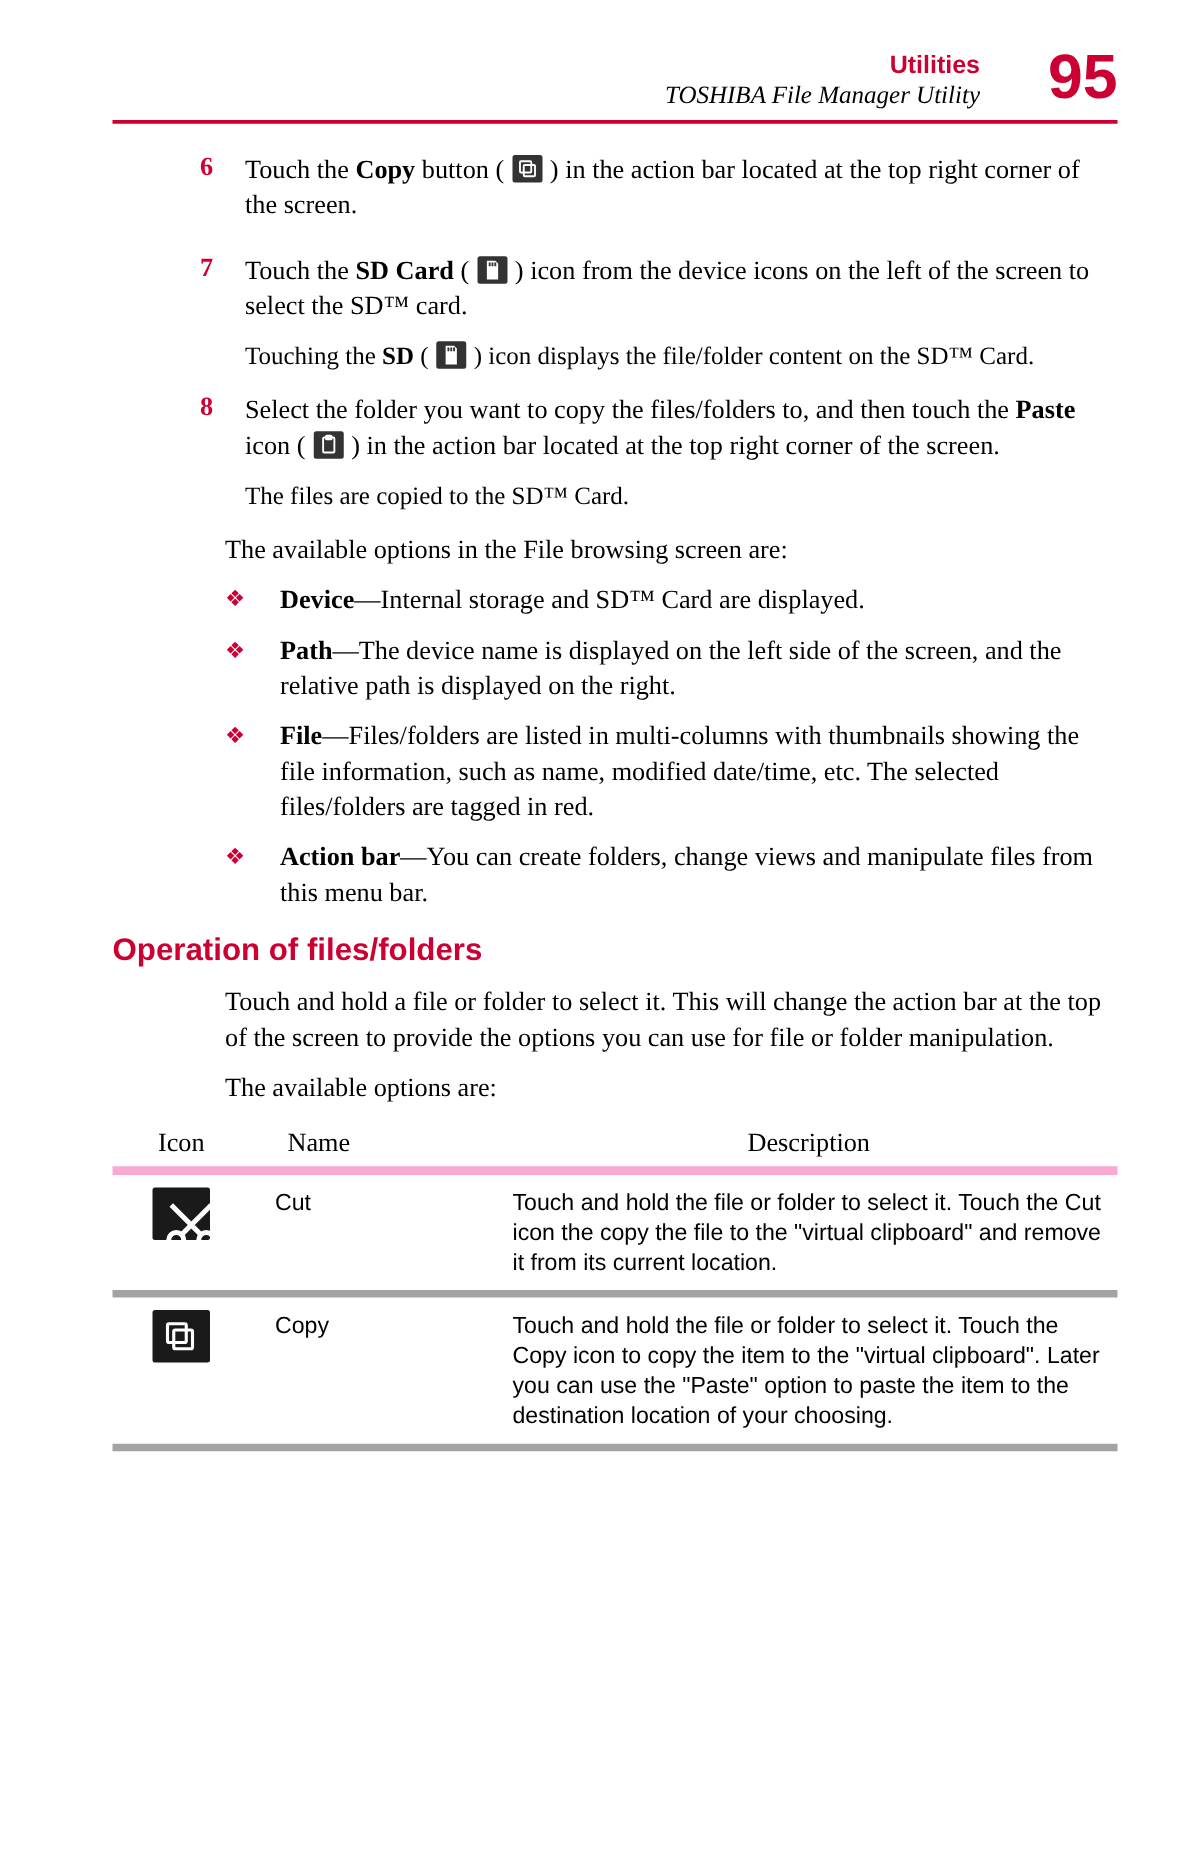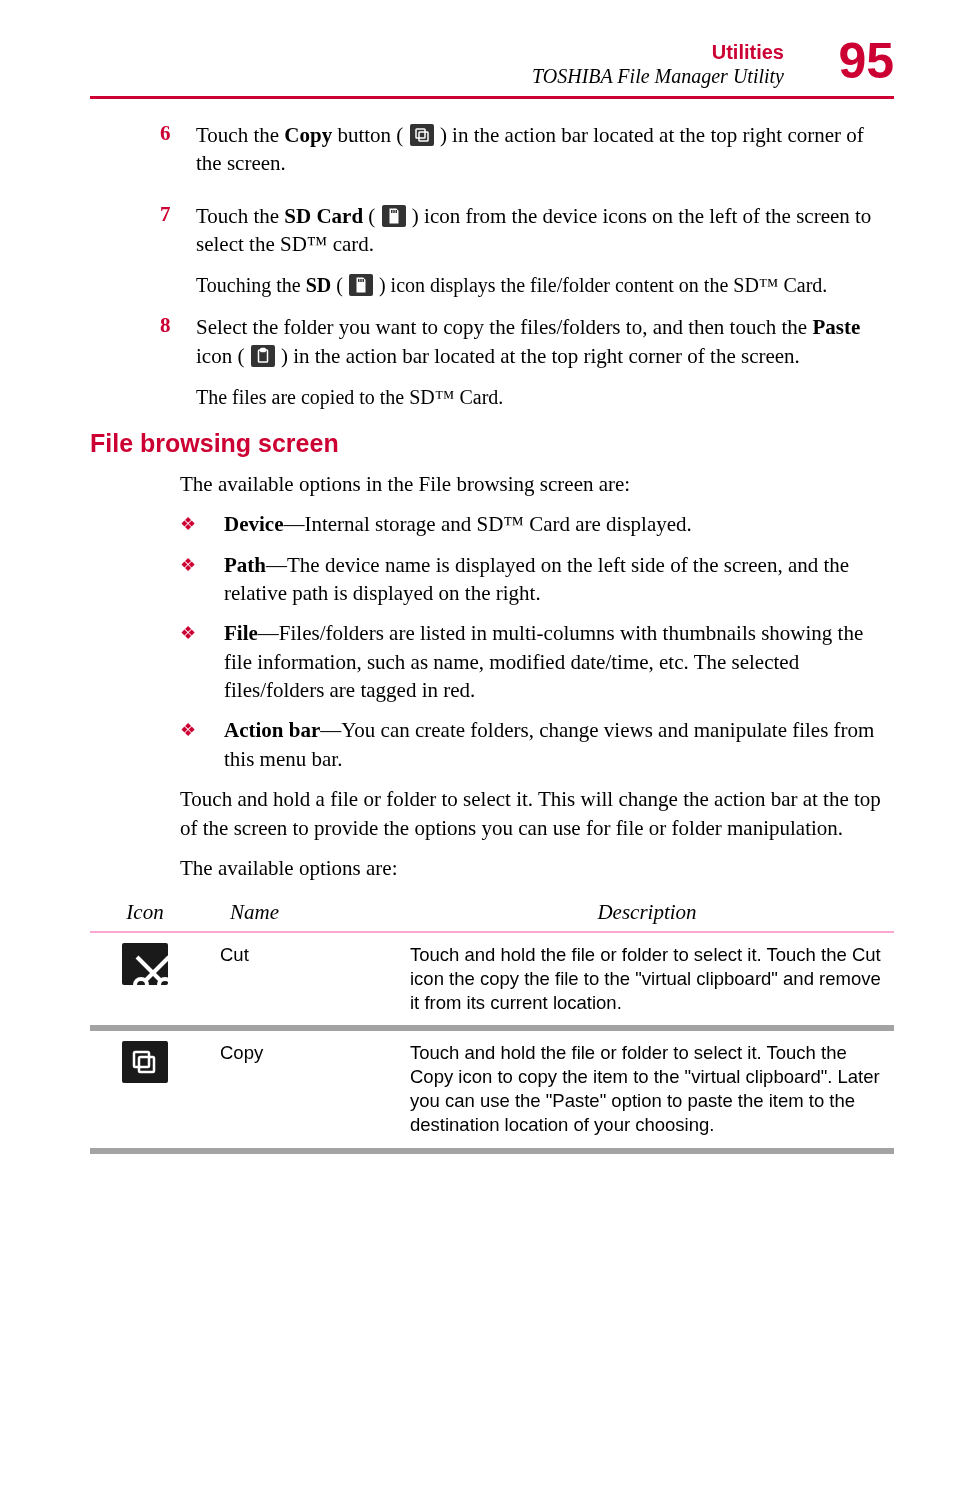--- a/index.html
+++ b/index.html
@@ -118,27 +118,26 @@
     padding-top: 2px;
   }
   .bullet-body { flex: 1; }
   table.options {
     width: 100%;
     border-collapse: collapse;
     font-size: 19px;
     margin-top: 6px;
   }
   table.options th {
-    font-style: italic;
     font-weight: normal;
     font-size: 21px;
     font-family: "Times New Roman", Times, serif;
     text-align: center;
     padding: 6px 10px;
-    border-bottom: 2px solid #f9a8d4;
+    border-bottom: 7px solid #f9a8d4;
   }
   table.options th.icon-col { width: 90px; }
   table.options th.name-col { width: 160px; text-align: left; padding-left: 30px;}
   table.options td {
     vertical-align: top;
     padding: 10px 10px;
     border-bottom: 6px solid #a3a3a3;
     font-family: Arial, Helvetica, sans-serif;
     font-size: 18.5px;
     line-height: 1.3;
@@ -211,21 +210,20 @@
                   <rect x="9" y="2" width="6" height="4" rx="1" fill="#fff"></rect>
                 </svg></span> ) in the action bar located at the top right corner of the screen.</p>
           </div>
         </div>
         <div class="sub-body">
           <p>The files are copied to the SD™ Card.</p>
         </div>
       </div>
     </div>
 
-  <div class="section-head">File browsing screen</div>
   <div class="body-text">
     <p>The available options in the File browsing screen are:</p>
   </div>
   <div class="bullets" id="bullets1">
       <div class="bullet">
         <div class="diamond">❖</div>
         <div class="bullet-body"><b>Device</b>—Internal storage and SD™ Card are displayed.</div>
       </div>
       <div class="bullet">
         <div class="diamond">❖</div>
@@ -234,20 +232,21 @@
       <div class="bullet">
         <div class="diamond">❖</div>
         <div class="bullet-body"><b>File</b>—Files/folders are listed in multi-columns with thumbnails showing the file information, such as name, modified date/time, etc. The selected files/folders are tagged in red.</div>
       </div>
       <div class="bullet">
         <div class="diamond">❖</div>
         <div class="bullet-body"><b>Action bar</b>—You can create folders, change views and manipulate files from this menu bar.</div>
       </div>
     </div>
 
+  <div class="section-head">Operation of files/folders</div>
   <div class="body-text">
     <p>Touch and hold a file or folder to select it. This will change the action bar at the top of the screen to provide the options you can use for file or folder manipulation.</p>
     <p>The available options are:</p>
   </div>
 
   <table class="options">
     <thead>
       <tr>
         <th class="icon-col">Icon</th>
         <th class="name-col">Name</th>

